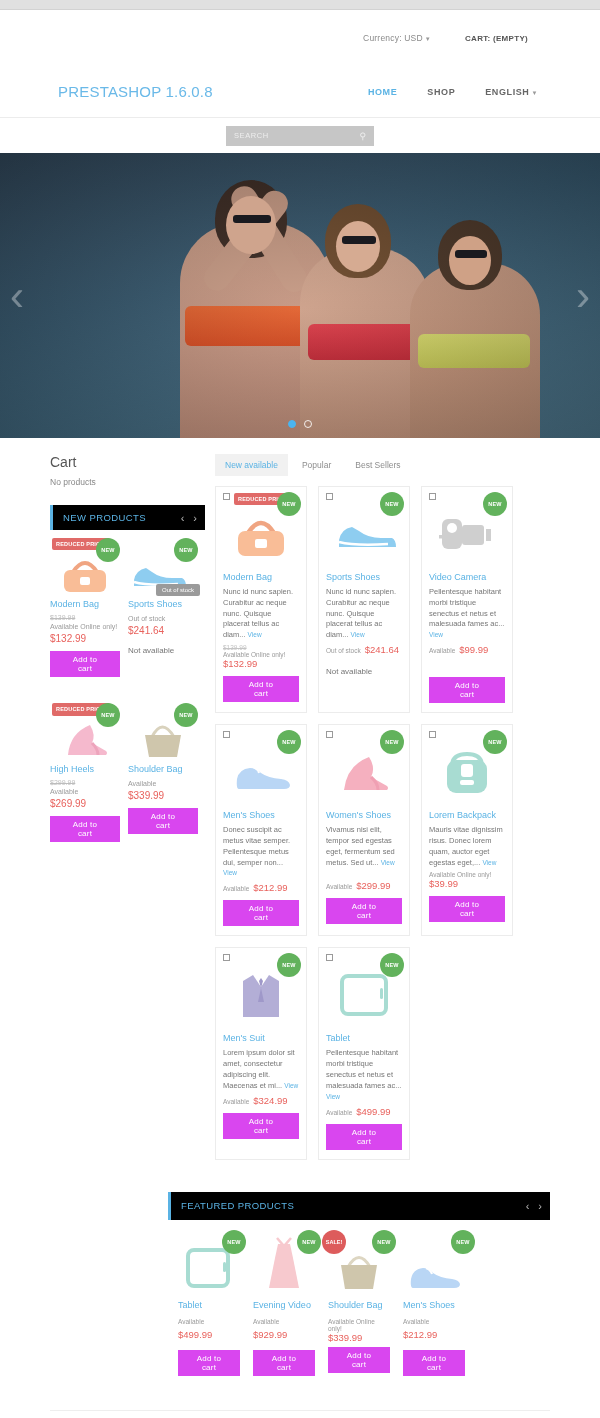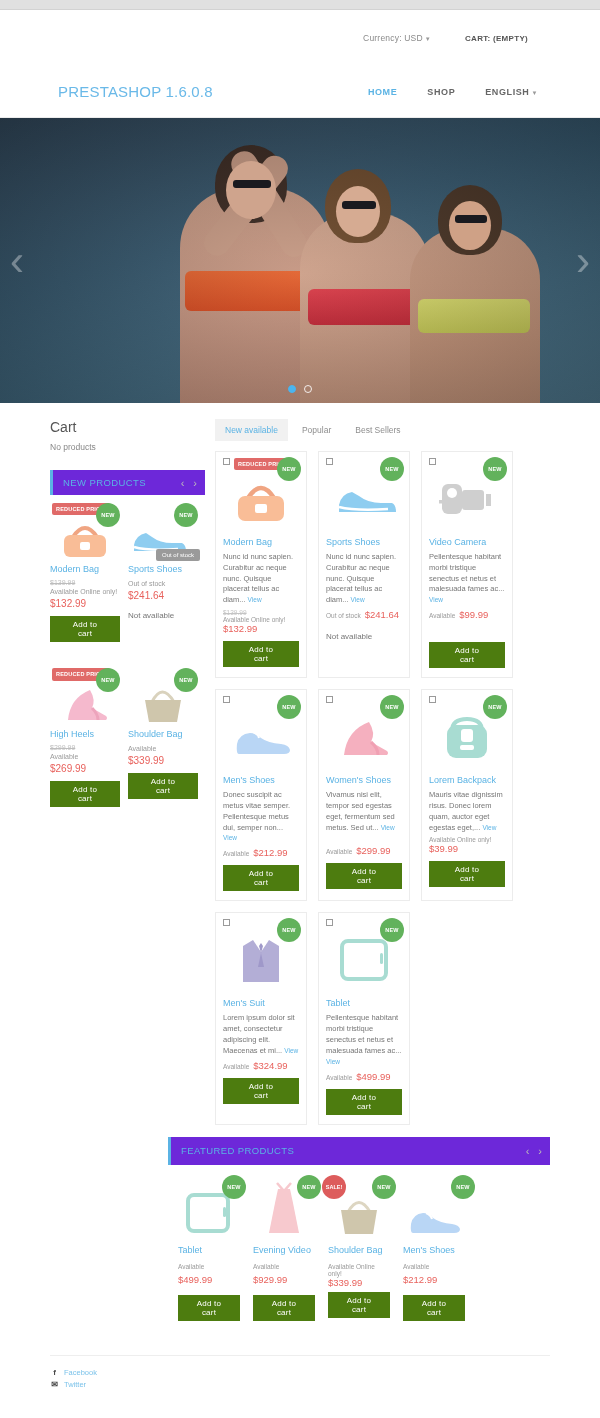--- a/index.html
+++ b/index.html
@@ -88,37 +88,37 @@
   
   .content { display:flex; padding: 16px 50px 0 50px; gap:10px; align-items:flex-start; }
   .sidebar { width:155px; flex:0 0 155px; }
   .maincol { flex:1; }
 
   .cart-title { font-size:14px; color:#555; font-weight:normal; margin-bottom:7px; }
   .cart-empty { font-size:8.5px; color:#888; margin-bottom:18px; }
 
   .block { margin-bottom:12px; }
   .block-head {
-    background:#6d28d9; border-left:3px solid #5bb3e4;
+    background:#000000; border-left:3px solid #5bb3e4;
     height:25px; display:flex; align-items:center; justify-content:space-between;
     padding: 0 8px 0 10px;
   }
   .block-head h3 { font-size:9.5px; color:#5bb3e4; font-weight:normal; letter-spacing:.4px; }
   .block-arrows { display:flex; gap:9px; color:#bbb; font-size:11px; }
 
   .mini-grid { display:flex; gap:8px; padding-top:8px; }
   .mini { width:70px; position:relative; }
   .mini-img { height:56px; position:relative; display:flex; align-items:flex-end; justify-content:center; }
   .mini .pname { font-size:9px; color:#5bb3e4; margin-top:5px; line-height:1.2; }
   .mini .old { font-size:7px; color:#bdbdbd; text-decoration:line-through; margin-top:4px; }
   .mini .avail { font-size:7px; color:#9a9a9a; line-height:1.35; margin-top:1px; }
   .mini .price { font-size:10px; color:#e8615c; margin-top:2px; }
   .mini .na { font-size:8px; color:#777; margin-top:10px; }
   .btn-cart {
-    display:inline-block; background:#4d7c0f; color:#fff; font-size:8px;
+    display:inline-block; background:#d946ef; color:#fff; font-size:8px;
     padding:4px 18px; margin-top:7px; border:0; cursor:pointer; letter-spacing:.2px;
   }
 
   
   .badge-reduced {
     position:absolute; left:2px; top:0; z-index:3; background:#e06a68; color:#fff;
     font-size:5.5px; font-weight:bold; line-height:1.15; text-align:center;
     padding:3px 4px; border-radius:2px; letter-spacing:.2px;
   }
   .badge-new {
@@ -151,21 +151,21 @@
   .card .pname { font-size:9px; color:#5bb3e4; line-height:1.2; margin-bottom:4px; }
   .card .desc { font-size:7.5px; color:#777; line-height:1.45; }
   .card .view { color:#5bb3e4; font-size:6.5px; }
   .card .old { font-size:6.5px; color:#c4c4c4; text-decoration:line-through; margin-top:3px; }
   .card .avail { font-size:6.5px; color:#9a9a9a; }
   .card .price { font-size:9.5px; color:#e8615c; }
   .card .na { font-size:8px; color:#777; margin-top:12px; }
   .priceline { margin-top:3px; display:flex; align-items:baseline; gap:4px; flex-wrap:wrap; }
 
   
-  .featured { margin: 12px 50px 0 168px; }
+  .featured { margin: 32px 50px 0 168px; }
   .feat-grid { display:flex; gap:13px; padding: 10px 10px 12px 10px; }
   .feat { width:62px; position:relative; }
   .feat-img { height:62px; position:relative; display:flex; align-items:flex-end; justify-content:center; }
   .feat .pname { font-size:9px; color:#5bb3e4; margin-top:8px; }
   .feat .avail { font-size:6.5px; color:#9a9a9a; }
   .feat .price { font-size:9.5px; color:#e8615c; }
 
   
   .footer { margin: 22px 50px 0 50px; border-top:1px solid #eee; padding-top:12px; }
   .footer h4 { font-size:10px; color:#6fbce8; font-weight:normal; margin-bottom:7px; }
@@ -193,20 +193,26 @@
 
     <div class="header-main">
       <div class="logo">PRESTASHOP 1.6.0.8</div>
       <div class="nav">
         <a href="#" class="active">HOME</a>
         <a href="#">SHOP</a>
         <a href="#"><span>ENGLISH</span><span class="caret">▼</span></a>
       </div>
     </div>
 
+    <div class="searchrow">
+      <div class="searchbox">
+        <span class="ph">SEARCH</span>
+        <span class="mag">⚲</span>
+      </div>
+    </div>
   </div>
 
   <div class="hero">
     <div class="hero-photo">
       <div class="h-sky"></div>
 
       <div class="fig body1"></div>
       <div class="head" style="left:225px; bottom:183px; width:52px; height:60px; background:#cfa48d;"></div>
       <div class="hair" style="left:215px; bottom:180px; width:72px; height:78px; background:#3b2a22; z-index:0;"></div>
       <div class="head" style="left:226px; bottom:184px; width:50px; height:58px; background:#cfa48d; z-index:1;"></div>

